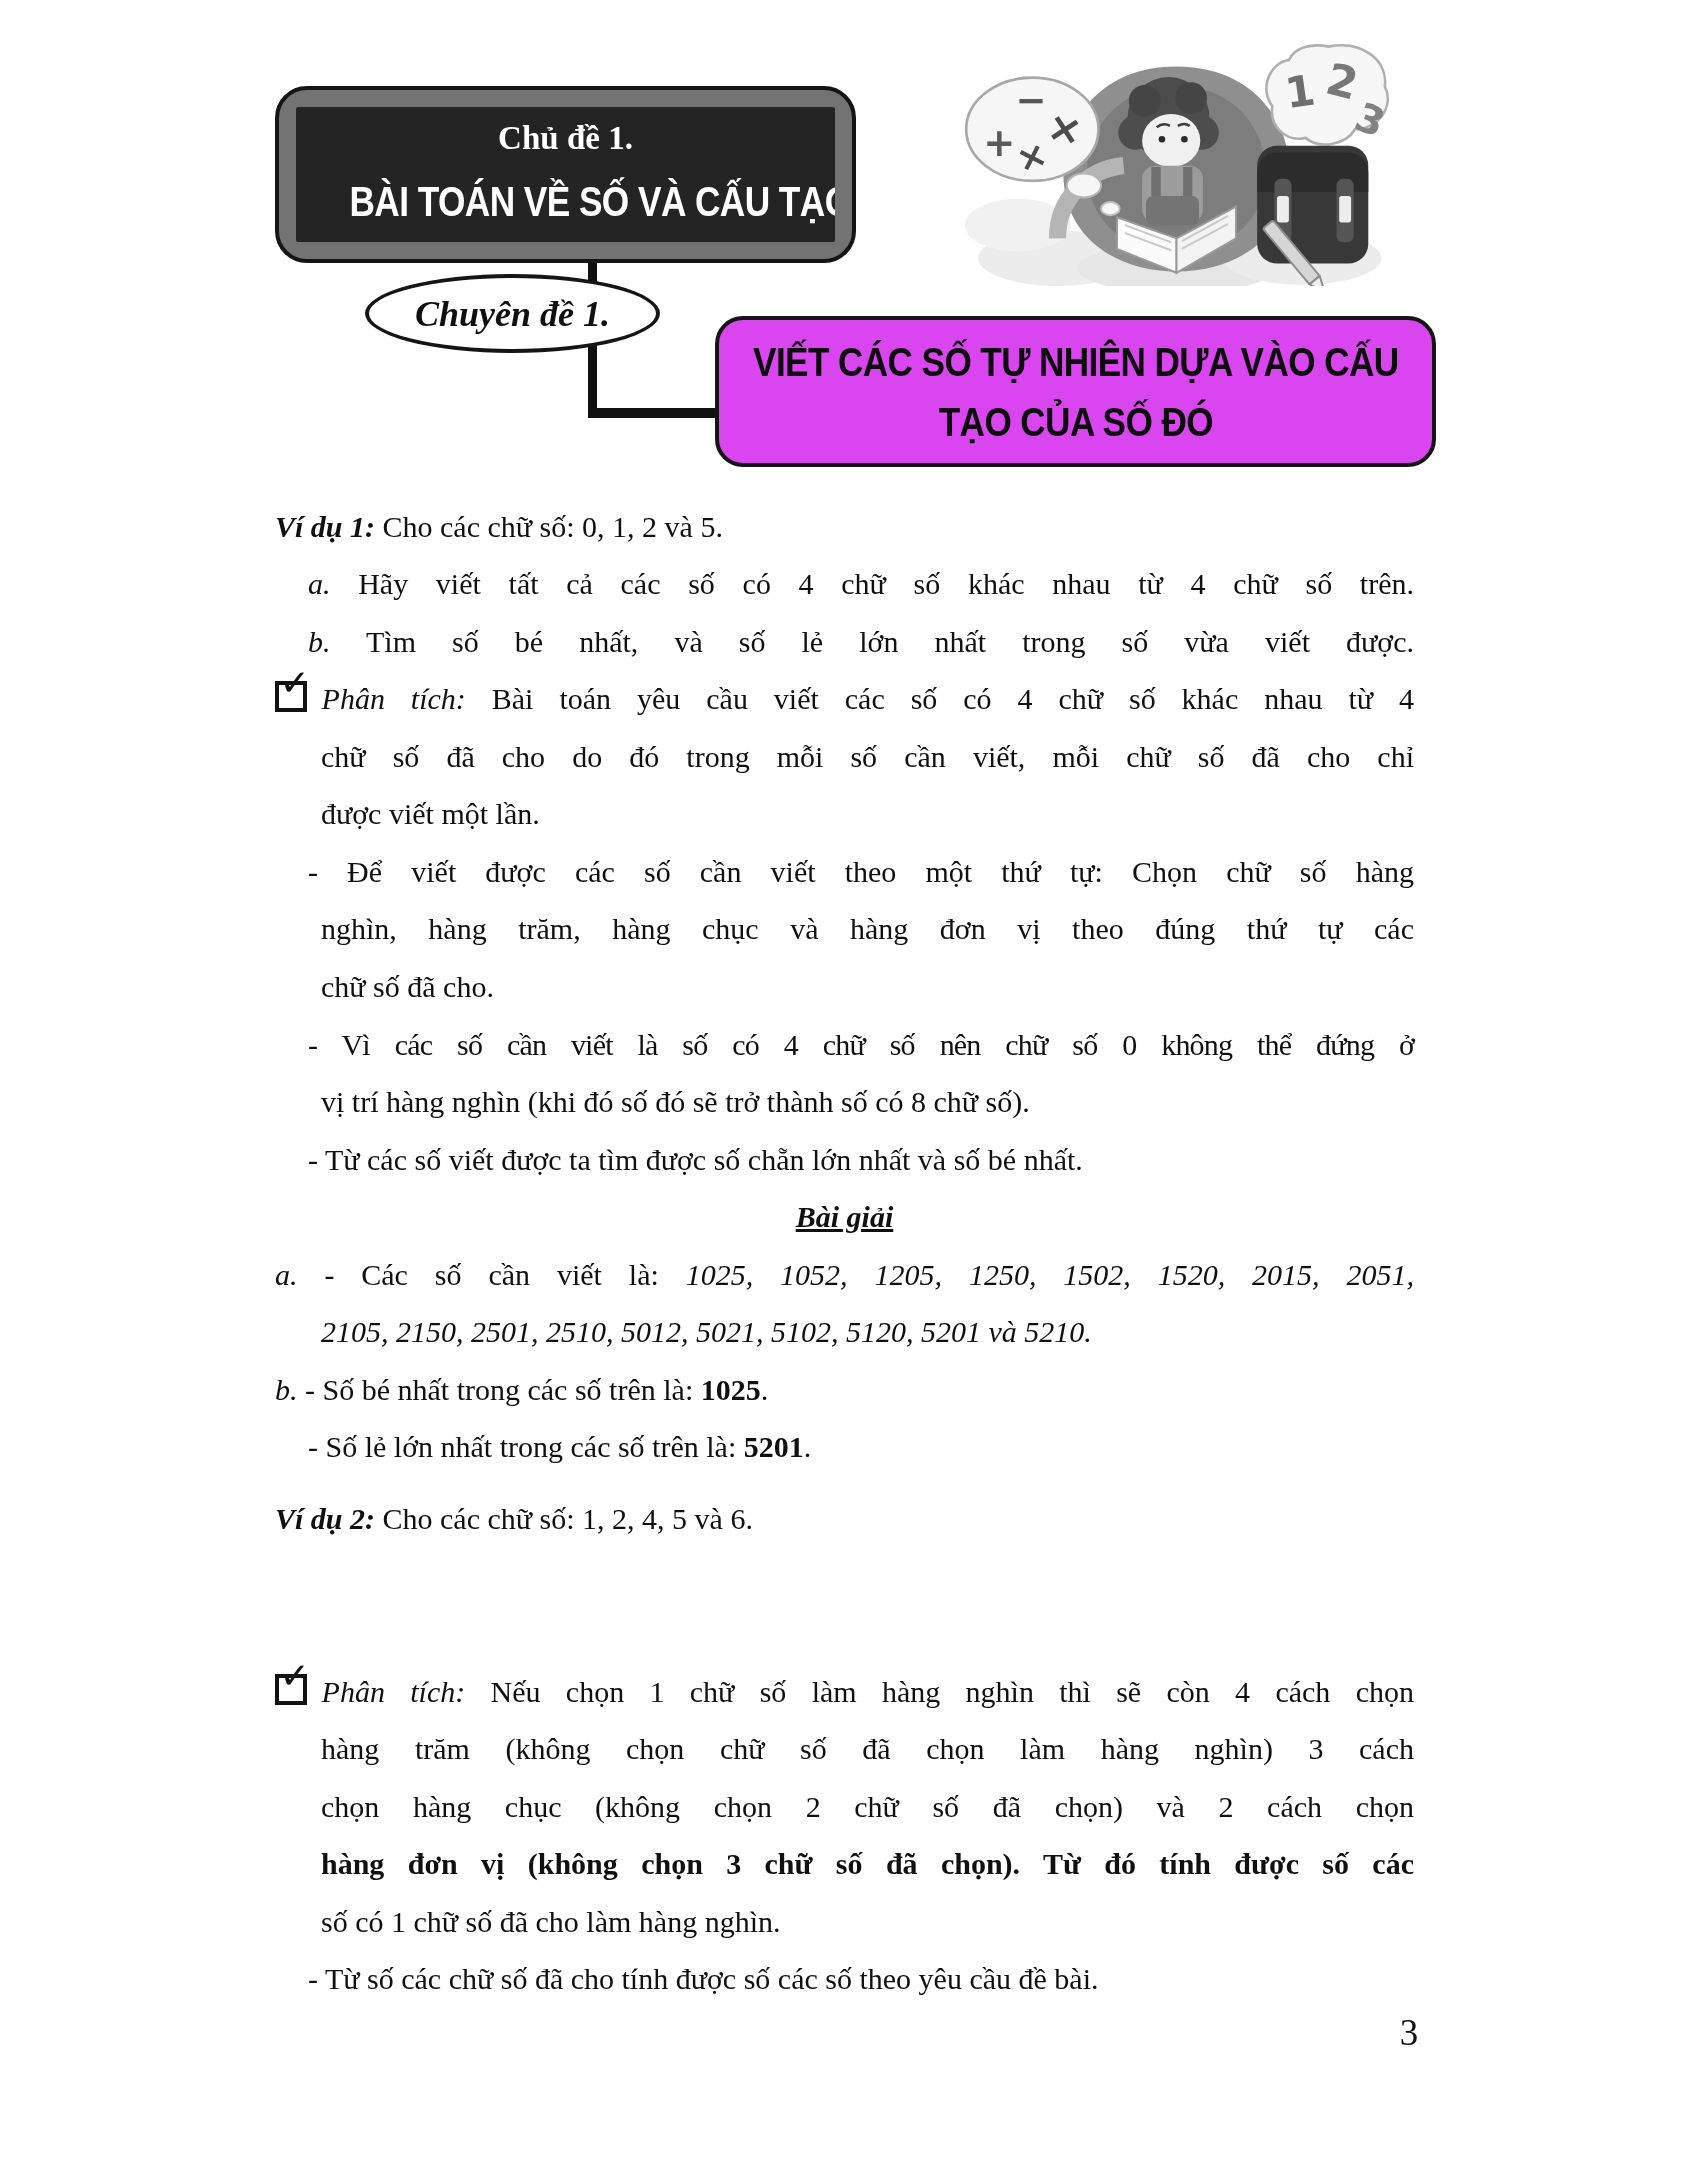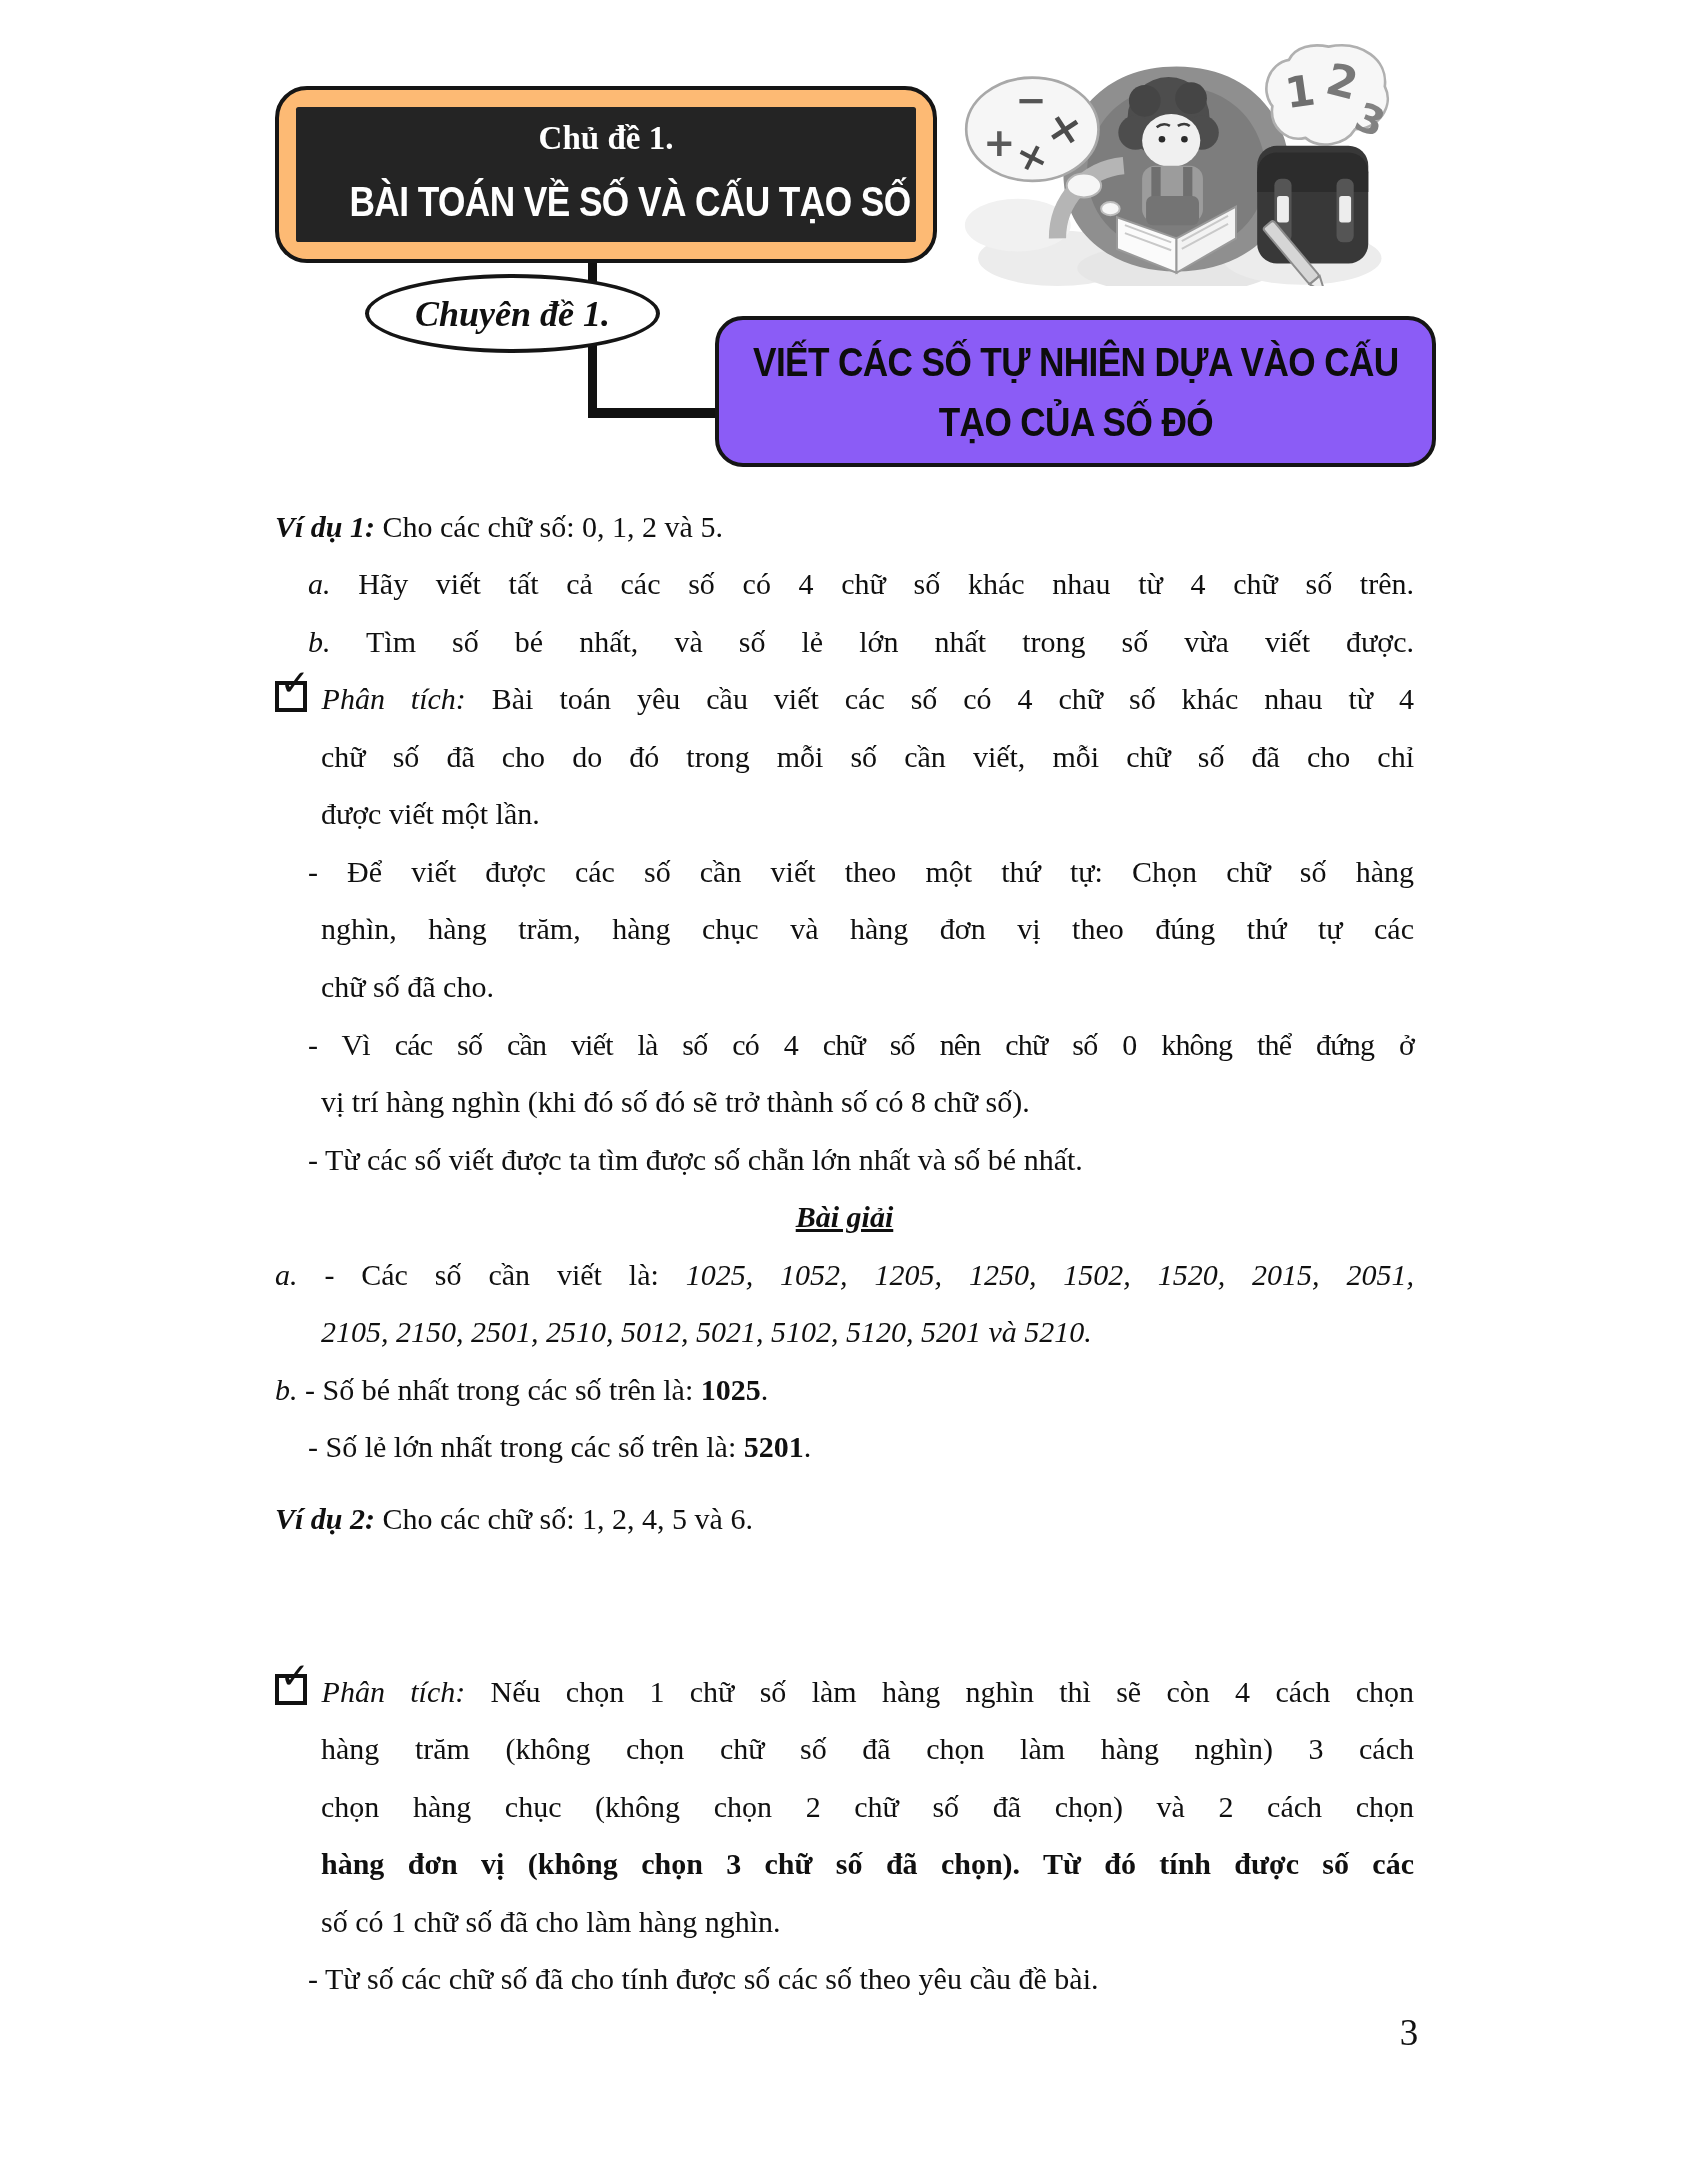--- a/index.html
+++ b/index.html
@@ -1,39 +1,39 @@
 <!DOCTYPE html>
 <html style="font-size:10.6px"><head>
 <meta charset="utf-8">
 <style>
   html,body{margin:0;padding:0;background:#fff;}
   .page{position:relative;width:1687px;height:2183px;background:#ffffff;overflow:hidden;
         font-family:"Liberation Serif",serif;color:#101010;}
 
   
-  .topic-box{position:absolute;left:275px;top:86px;width:662px;height:177px;
-             background:#fdba74;border:4px solid #151515;border-radius:32px;box-sizing:border-box;}
+  .topic-box{position:absolute;left:275px;top:86px;width:581px;height:177px;
+             background:#737373;border:4px solid #151515;border-radius:32px;box-sizing:border-box;}
   .topic-inner{position:absolute;left:17px;top:17px;right:17px;bottom:17px;
                background:#242424;border-radius:2.6px;overflow:hidden;}
   .topic-label{position:absolute;left:0;top:10.6px;width:100%;text-align:center;
                color:#fff;font-weight:700;font-size:33px;line-height:41px;}
   .topic-title{position:absolute;left:0;top:64px;width:100%;text-align:center;color:#fff;}
   .cond{display:inline-block;font-family:"Liberation Sans",sans-serif;font-weight:700;
         transform:scaleX(0.84);transform-origin:50% 50%;white-space:nowrap;letter-spacing:-0.7px;}
   .topic-title .cond{font-size:42px;line-height:61px;}
 
   .conn-v{position:absolute;left:588px;top:260px;width:8.6px;height:157px;background:#111;}
   .conn-h{position:absolute;left:588px;top:408px;width:131px;height:10px;background:#111;}
 
   .oval{position:absolute;left:365px;top:274px;width:295px;height:79px;background:#fff;
         border:4px solid #151515;border-radius:50%;box-sizing:border-box;z-index:3;
         display:flex;align-items:center;justify-content:center;}
   .oval-label{font-style:italic;font-weight:700;font-size:36px;}
 
-  .sub-box{position:absolute;left:715px;top:316px;width:721px;height:151px;background:#8b5cf6;
+  .sub-box{position:absolute;left:715px;top:316px;width:721px;height:151px;background:#d946ef;
            border:4px solid #151515;border-radius:28px;box-sizing:border-box;z-index:2;
            display:flex;flex-direction:column;align-items:center;justify-content:center;}
   .sub-box .cond{font-size:40px;line-height:60px;transform:scaleX(0.88);color:#0d0d0d;}
 
   
   .illu{position:absolute;left:958px;top:40px;width:437px;height:246px;}
 
   
   .ln{position:absolute;font-size:30px;line-height:53px;white-space:normal;}
   .just{text-align:justify;text-align-last:justify;}

